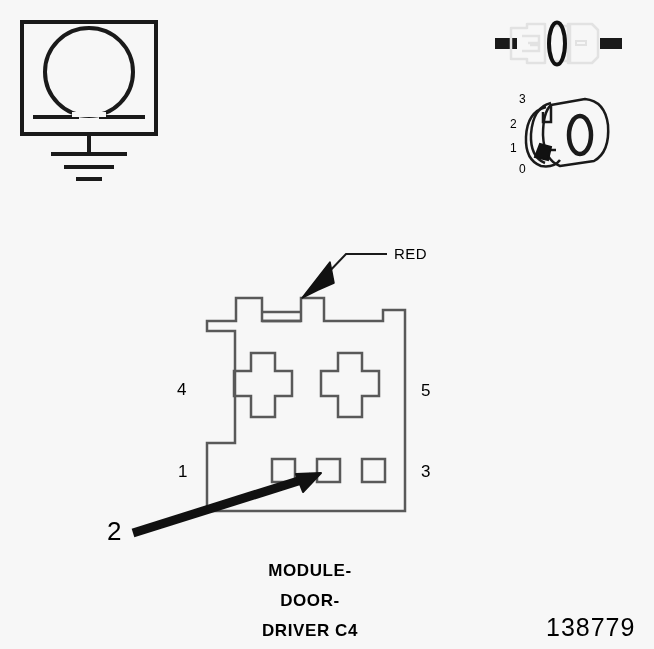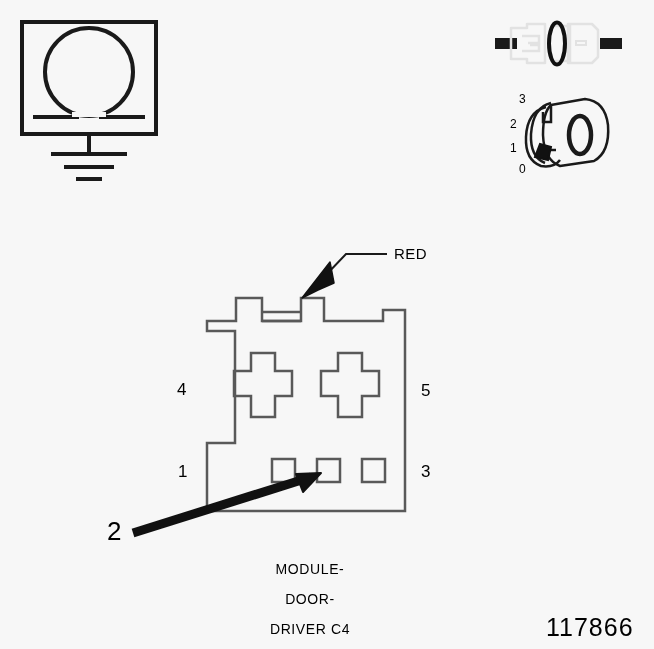--- a/index.html
+++ b/index.html
@@ -38,22 +38,22 @@
     font-size: 17px;
   }
   .wire-label {
     font-size: 15px;
     letter-spacing: 0.5px;
   }
   .key-pos {
     font-size: 12px;
   }
   .caption {
-    font-size: 14px;
-    font-weight: normal;
+    font-size: 17px;
+    font-weight: bold;
     letter-spacing: 0.6px;
     text-align: center;
     width: 260px;
   }
   .callout-num {
     font-size: 26px;
   }
   .ref-num {
     font-size: 25px;
     letter-spacing: 1px;
@@ -168,15 +168,15 @@
   <div class="txt pin-label" style="left:421px; top:382px;">5</div>
   <div class="txt pin-label" style="left:178px; top:463px;">1</div>
   <div class="txt pin-label" style="left:421px; top:463px;">3</div>
 
   <div class="txt callout-num" style="left:107px; top:518px;">2</div>
 
   <div class="txt caption" style="left:180px; top:562px;">MODULE-</div>
   <div class="txt caption" style="left:180px; top:592px;">DOOR-</div>
   <div class="txt caption" style="left:180px; top:622px;">DRIVER C4</div>
 
-  <div class="txt ref-num" style="left:546px; top:615px;">117866</div>
+  <div class="txt ref-num" style="left:546px; top:615px;">138779</div>
 
 </div>
 
 </body></html>

